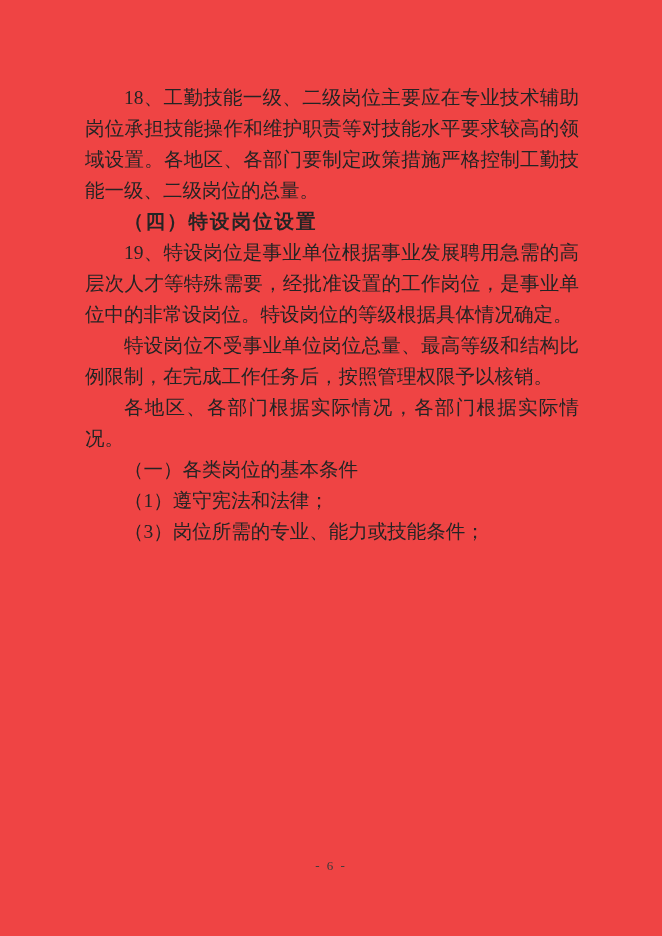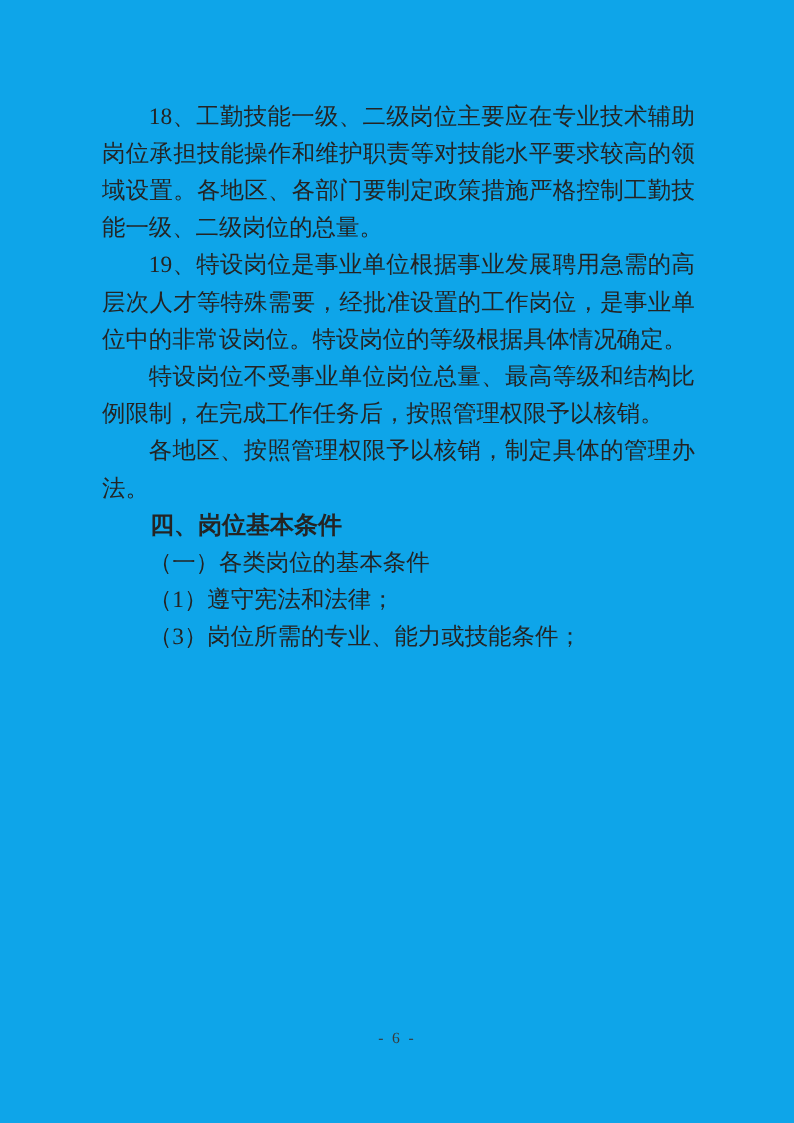--- a/index.html
+++ b/index.html
@@ -4,21 +4,21 @@
 <style>
   html, body {
     margin: 0;
     padding: 0;
     background: #ffffff;
   }
   .page {
     position: relative;
     width: 662px;
     height: 936px;
-    background: #0ea5e9;
+    background: #ef4444;
     overflow: hidden;
     font-family: "Liberation Serif", "DejaVu Serif", serif;
   }
   .content {
     position: absolute;
     left: 85px;
     top: 82px;
     width: 494px;
     font-size: 19.5px;
     line-height: 31px;
@@ -55,24 +55,24 @@
     letter-spacing: 2px;
     font-family: "Liberation Serif", "DejaVu Serif", serif;
   }
 </style>
 </head>
 <body>
 
 <div class="page">
   <main class="content">
     <p>18、工勤技能一级、二级岗位主要应在专业技术辅助岗位承担技能操作和维护职责等对技能水平要求较高的领域设置。各地区、各部门要制定政策措施严格控制工勤技能一级、二级岗位的总量。</p>
+    <p class="h-kai">（四）特设岗位设置</p>
     <p>19、特设岗位是事业单位根据事业发展聘用急需的高层次人才等特殊需要，经批准设置的工作岗位，是事业单位中的非常设岗位。特设岗位的等级根据具体情况确定。</p>
     <p>特设岗位不受事业单位岗位总量、最高等级和结构比例限制，在完成工作任务后，按照管理权限予以核销。</p>
-    <p>各地区、按照管理权限予以核销，制定具体的管理办法。</p>
-    <p class="h-hei">四、岗位基本条件</p>
+    <p>各地区、各部门根据实际情况，各部门根据实际情况。</p>
     <p>（一）各类岗位的基本条件</p>
     <p>（1）遵守宪法和法律；</p>
     <p>（3）岗位所需的专业、能力或技能条件；</p>
   </main>
   <footer class="page-footer">
     <span class="page-number">- 6 -</span>
   </footer>
 </div>
 
 </body></html>

